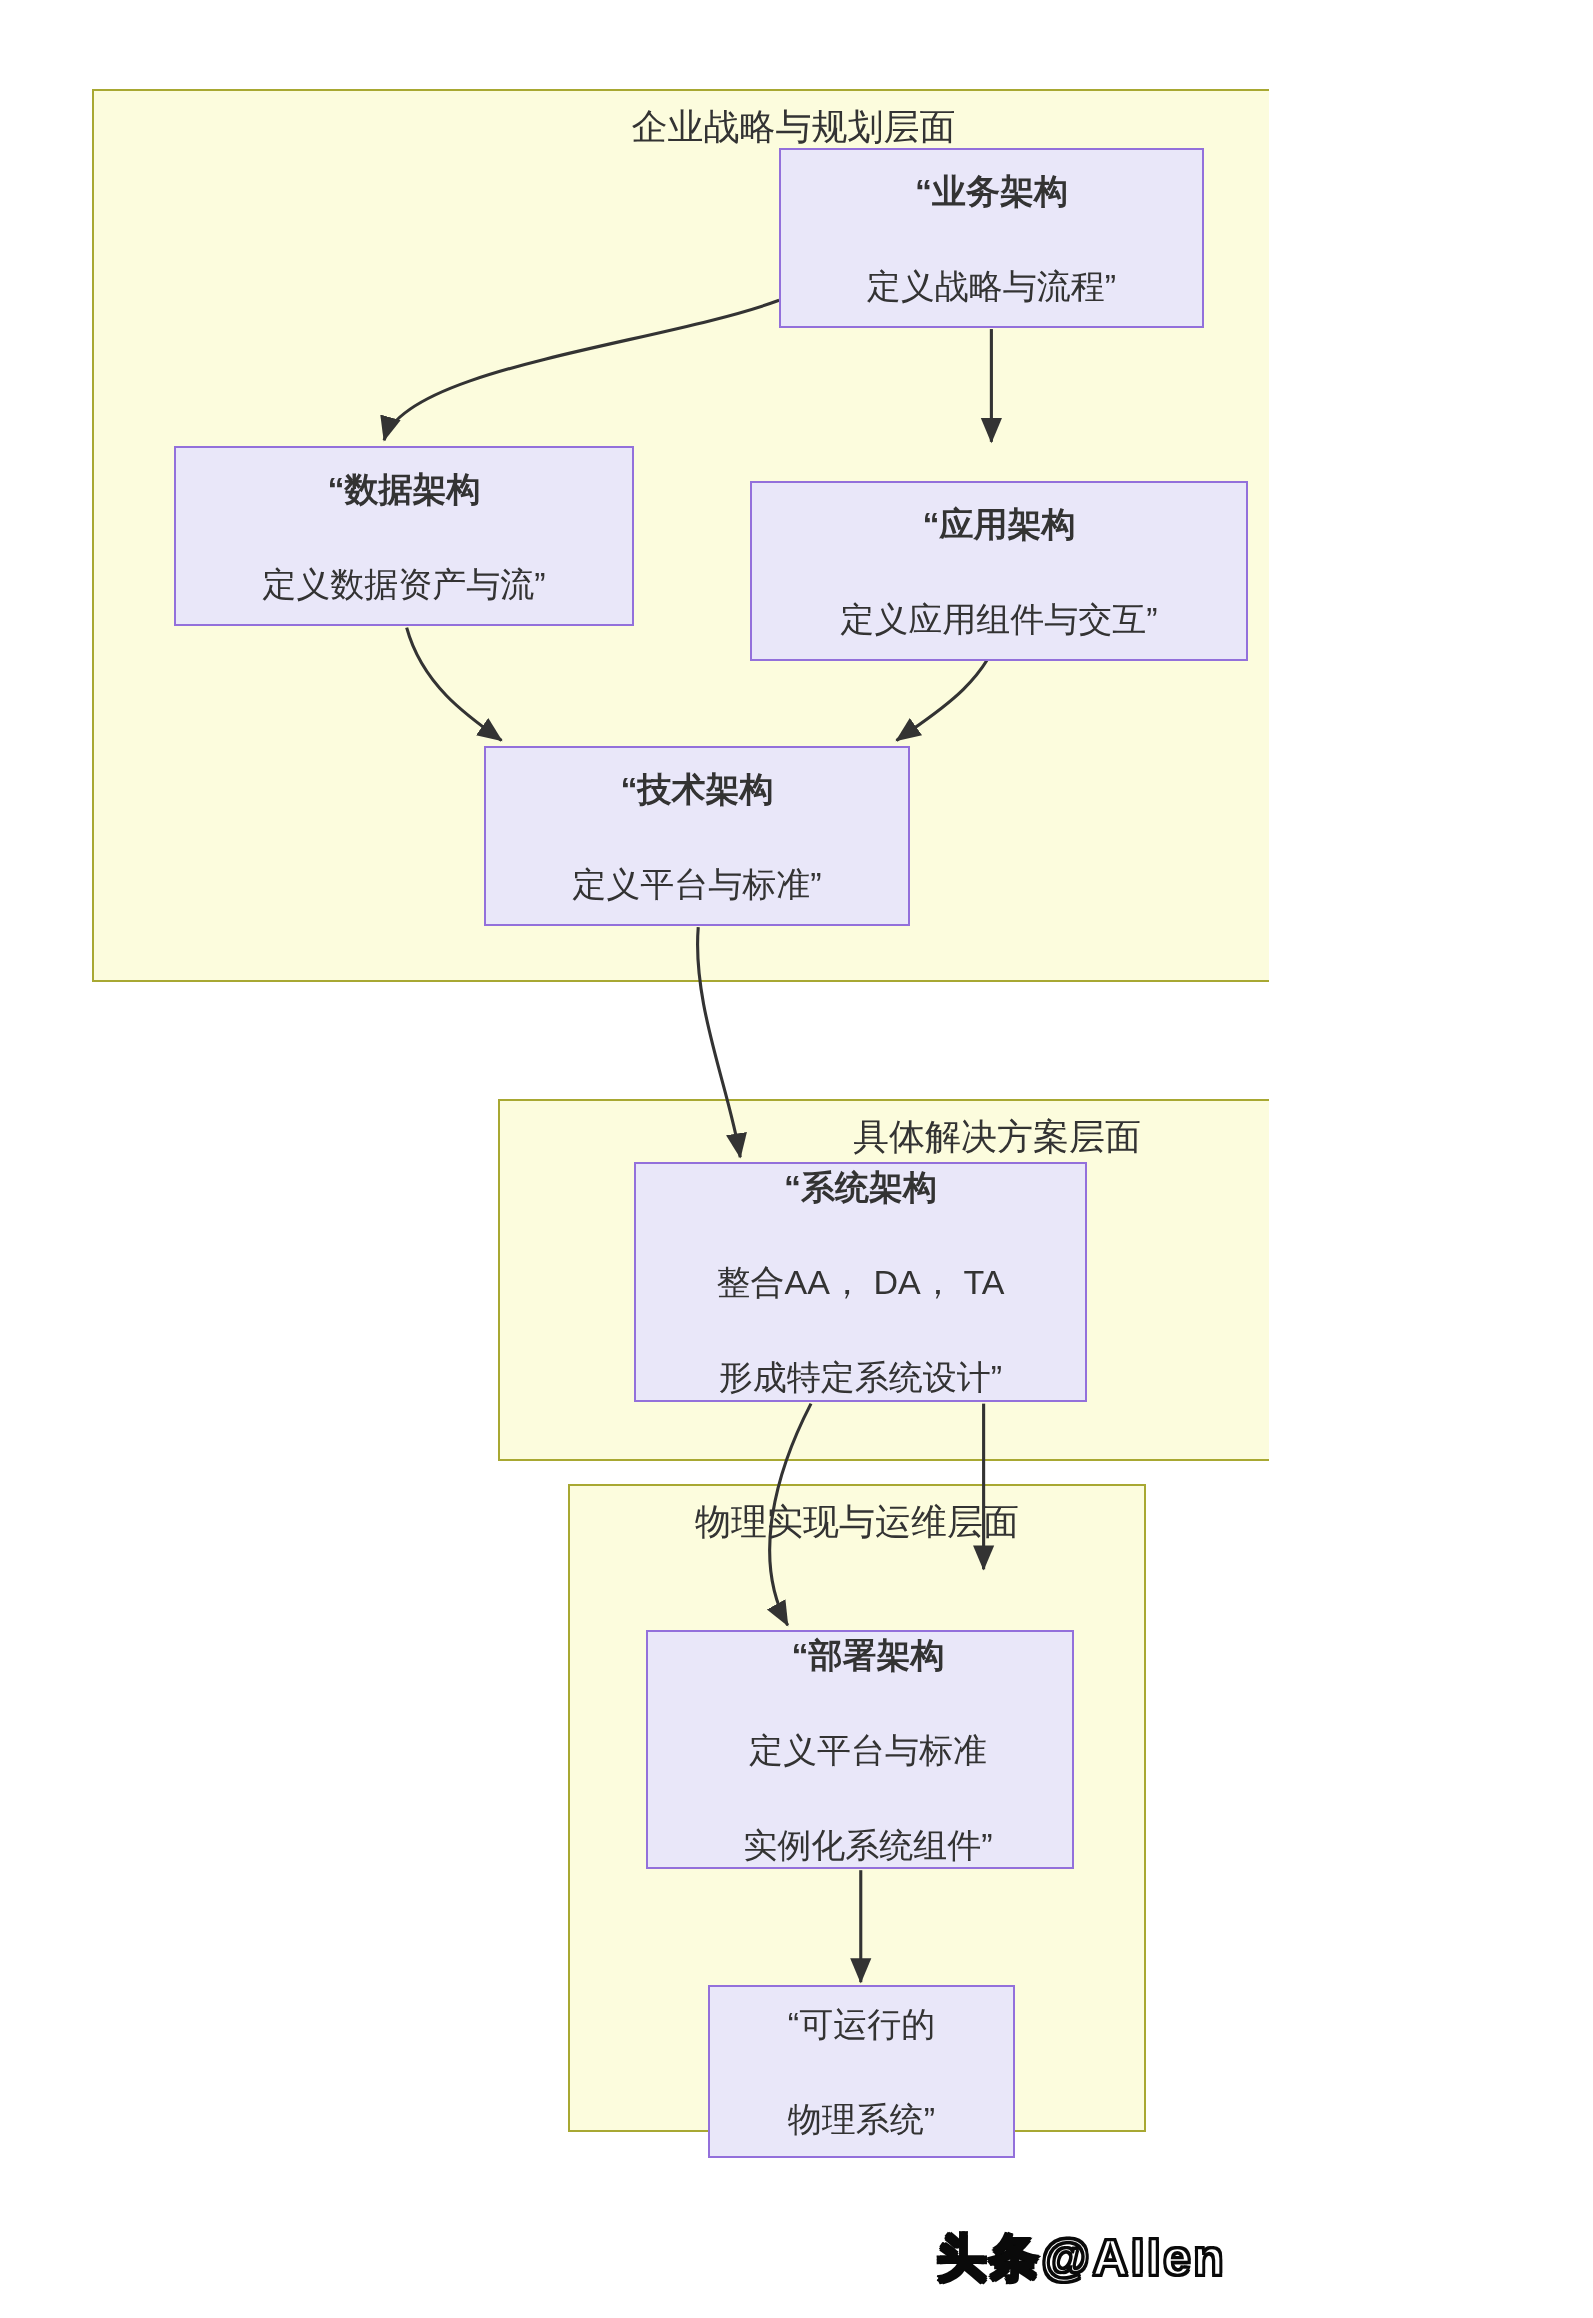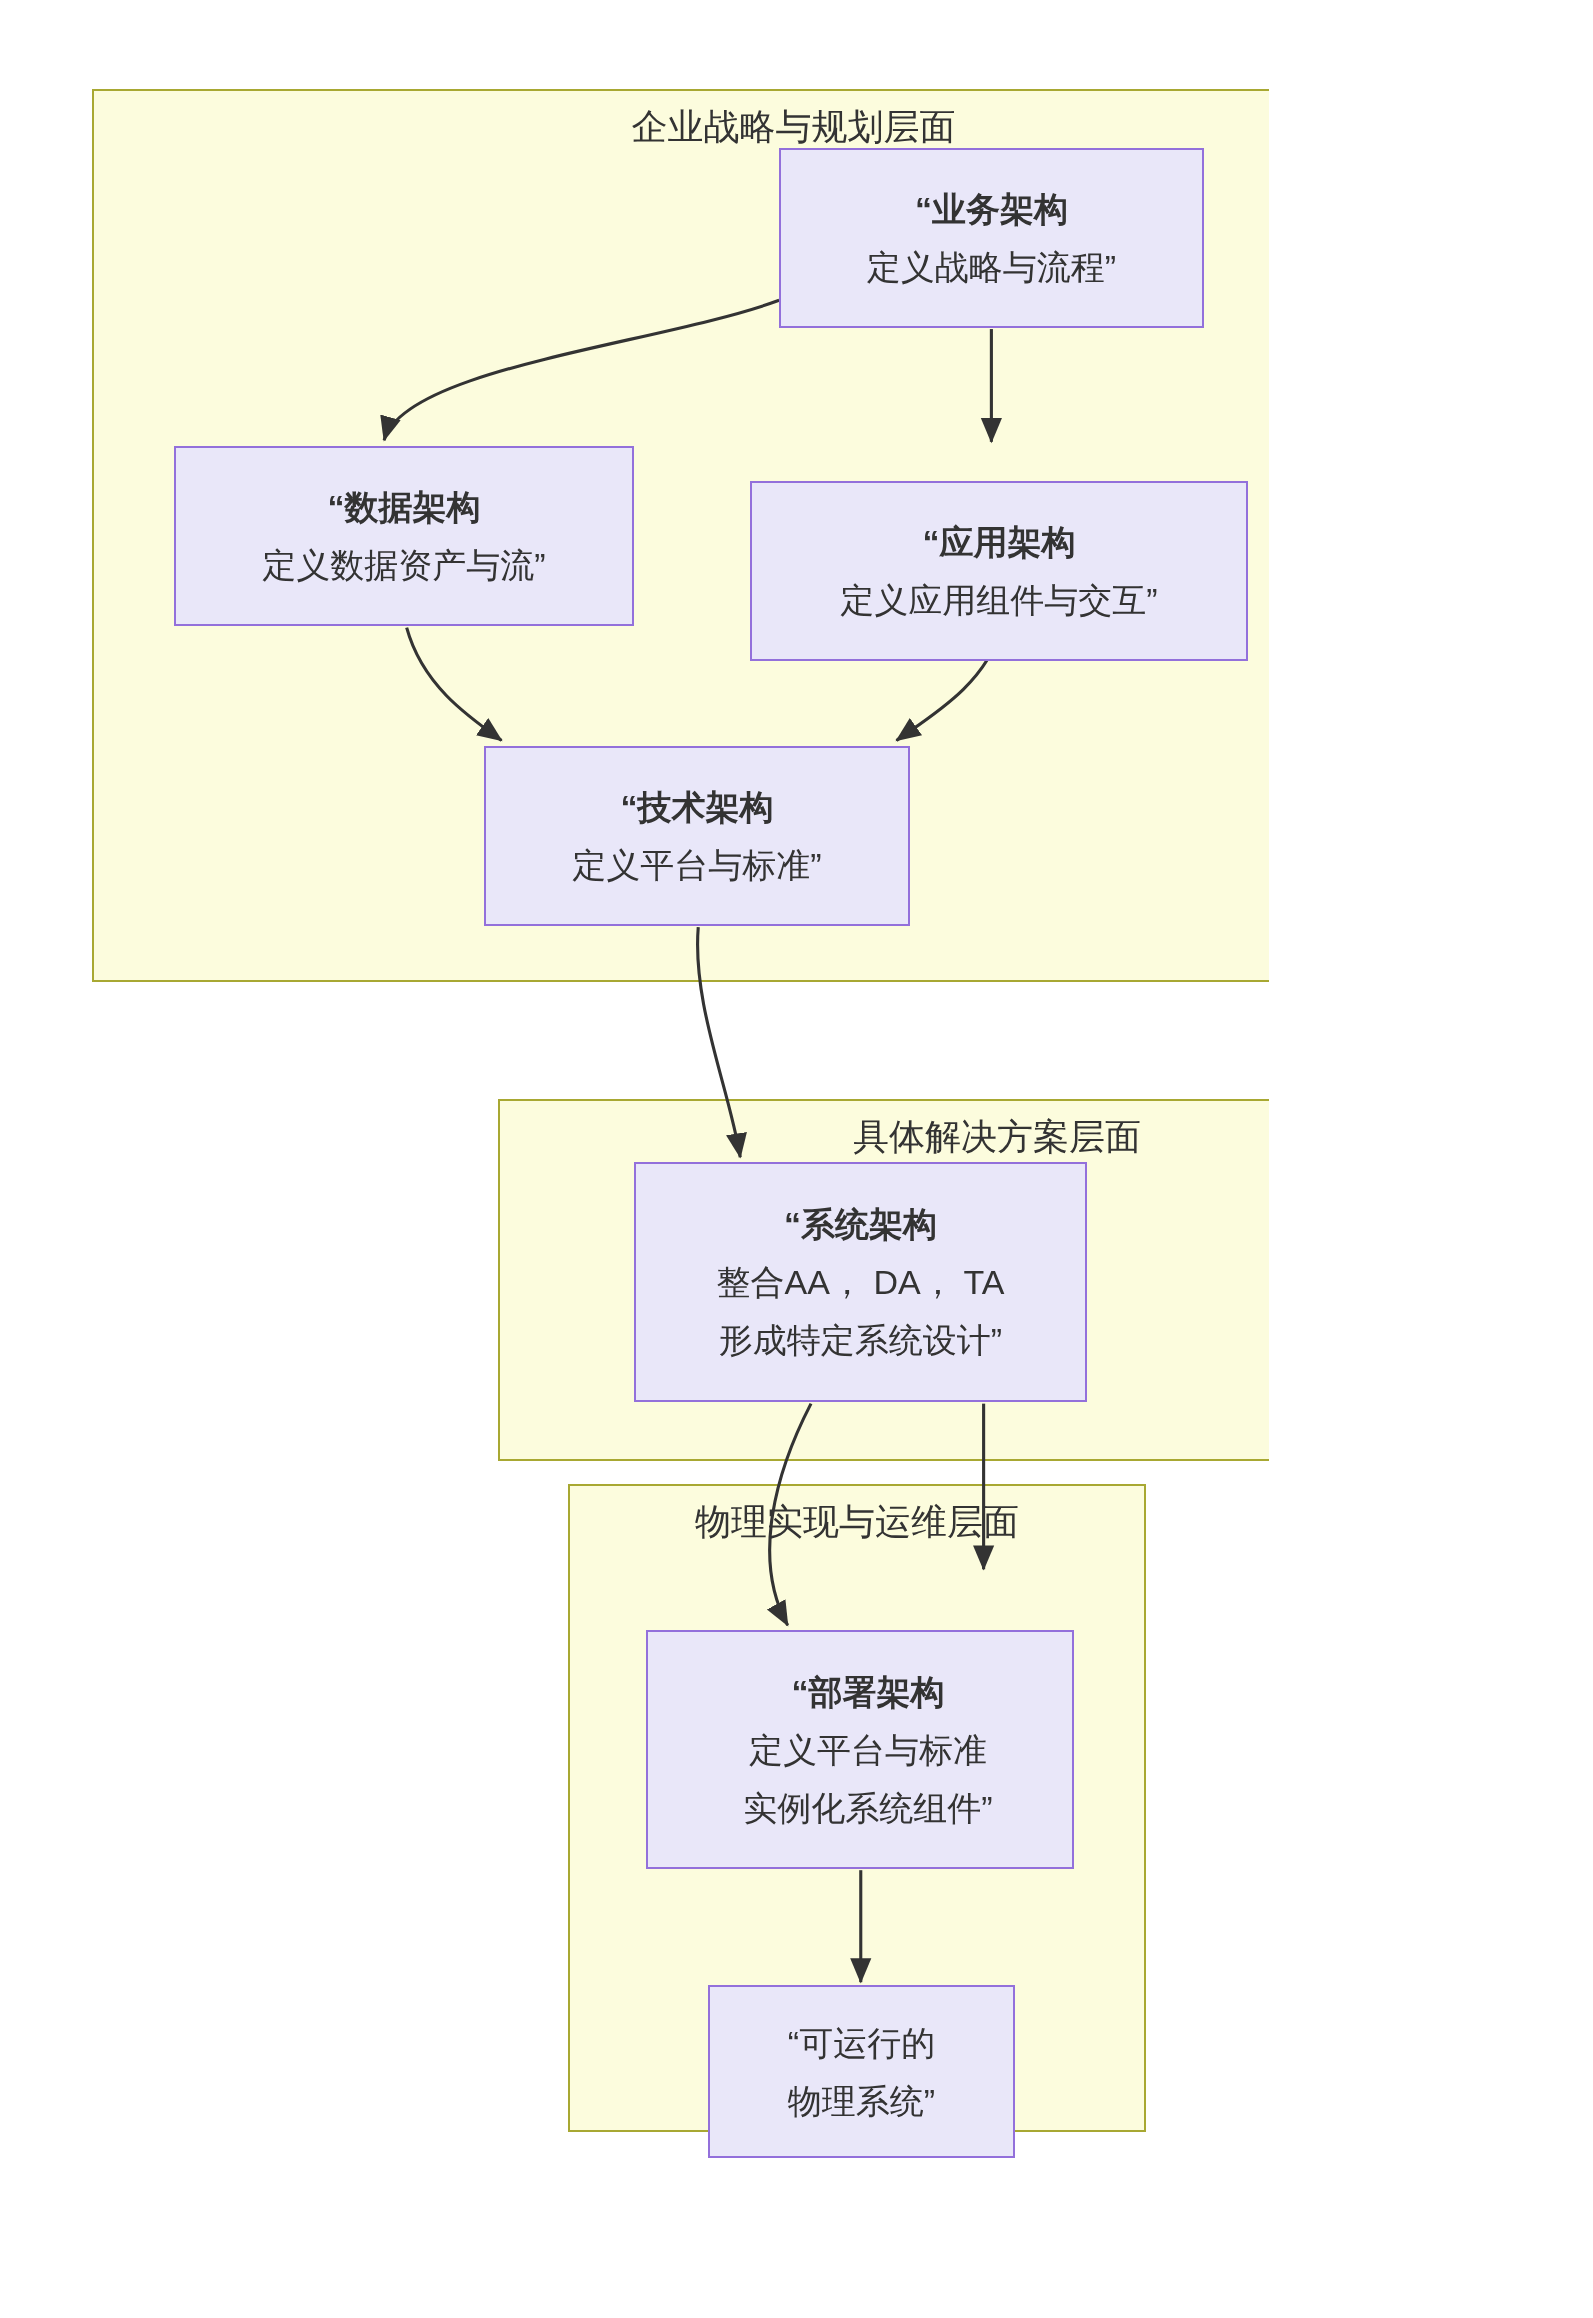--- a/index.html
+++ b/index.html
@@ -31,20 +31,21 @@
     border:2.3px solid var(--node-border, #9370db);
     box-sizing:border-box;
     display:flex;
     flex-direction:column;
     align-items:center;
     justify-content:center;
     text-align:center;
     font-size:34px;
     line-height:58px;
     color:var(--text, #333);
+    gap:37px;
   }
   .nl { display:block; white-space:pre; }
   .nl.bold { font-weight:700; }
   svg.edges {
     position:absolute; left:0; top:0;
     width:1594px; height:2319px;
     pointer-events:none;
   }
   svg.edges path.edge {
     fill:none;
@@ -132,15 +133,16 @@
     <span class="nl bold">“部署架构</span>
     <span class="nl">定义平台与标准</span>
     <span class="nl">实例化系统组件”</span>
   </div>
 
   <div class="node" style="left:708px; top:1985px; width:307px; height:173px;text-align:right;">
     <span class="nl">“可运行的</span>
     <span class="nl">物理系统”</span>
   </div>
 
+  <div class="watermark">头条@Allen</div>
 
 </div>
 
 
 </body></html>

